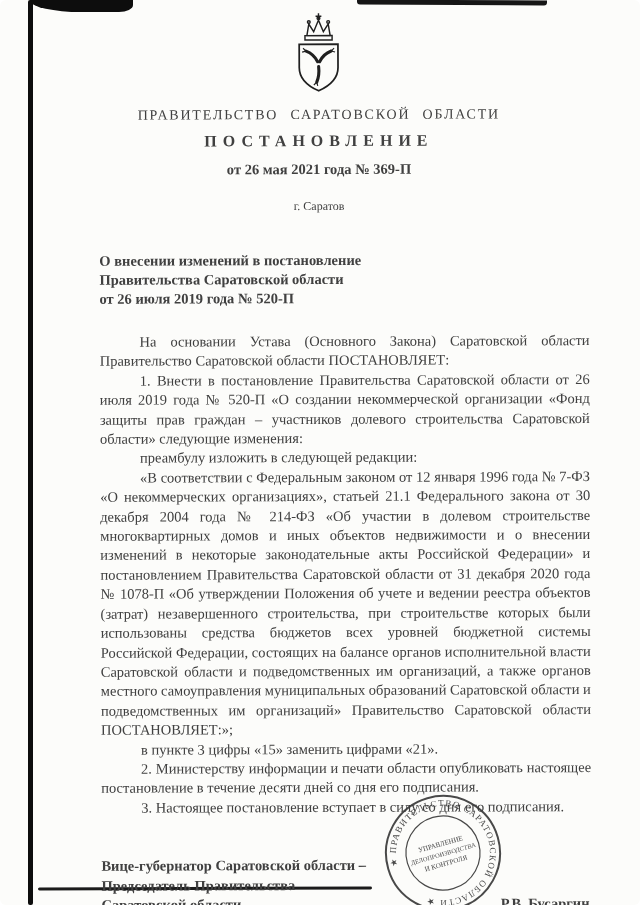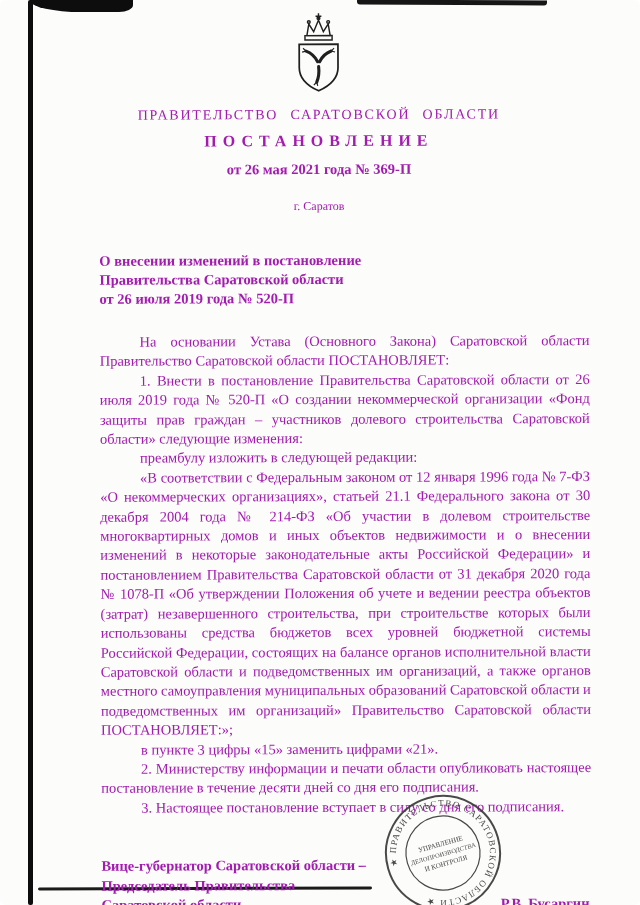--- a/index.html
+++ b/index.html
@@ -1,21 +1,21 @@
 <!DOCTYPE html>
 <html><head>
 <meta charset="utf-8">
 <style>
   * { margin:0; padding:0; box-sizing:border-box; }
   html,body { background:#ffffff; }
   body { width:640px; height:905px; font-family:"Liberation Serif", serif; }
 
   .page {
     position:relative; width:640px; height:905px;
-    background:#fcfcfa; overflow:hidden; color:#a21caf;border-radius:6px;
+    background:#fcfcfa; overflow:hidden; color:#404040;border-radius:6px;
   }
 
   
   .edge-left {
     position:absolute; left:28px; top:0; width:5px; height:905px;
     background:#0d0d0d; border-radius:2px;
   }
   .mark-top-left {
     position:absolute; left:31px; top:0; width:102px; height:12px;
     background:#0d0d0d; border-radius:0 0 14px 50px / 0 0 7px 11px;

